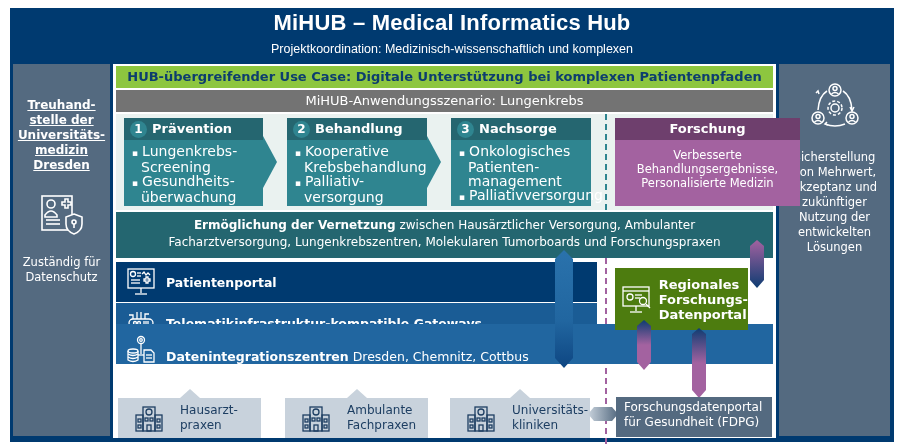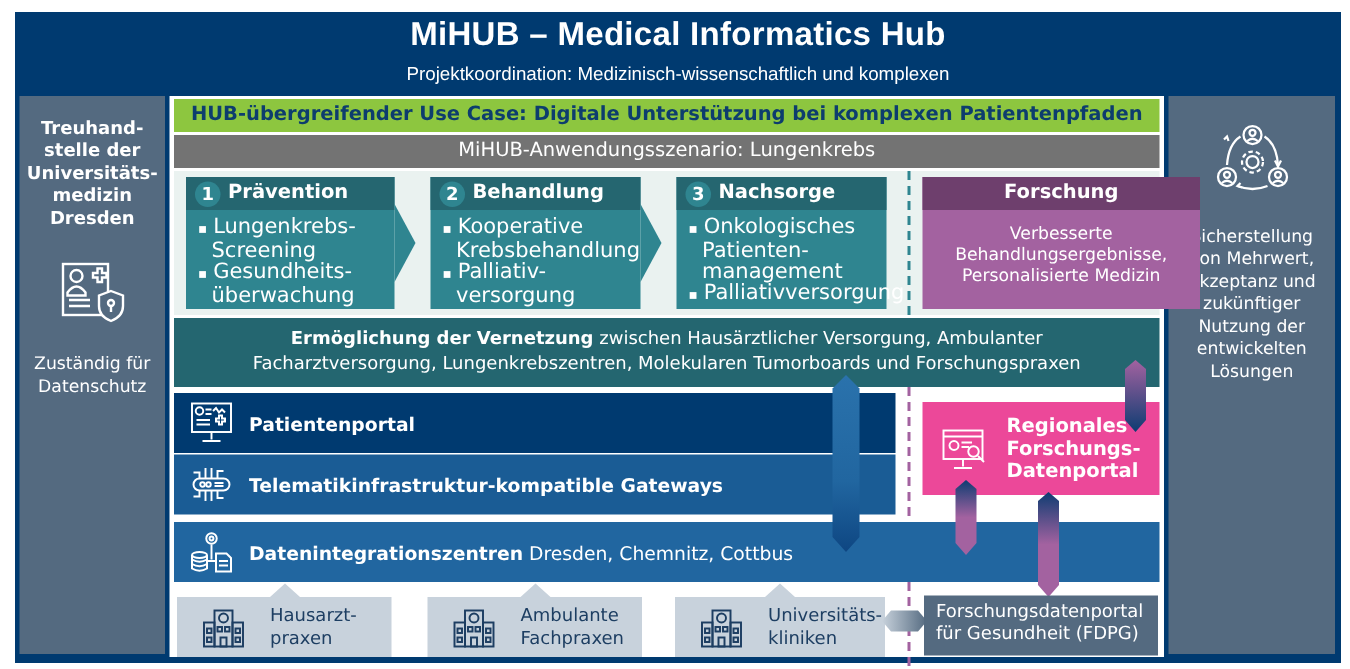--- a/index.html
+++ b/index.html
@@ -26,42 +26,42 @@
   .chev { width:0; height:0; border-top:26px solid transparent; border-bottom:26px solid transparent; border-left:14px solid #2f8590; }
   .forschung { left:615px; top:118px; width:185px; height:88px; background:#a362a0; color:#fff; text-align:center; }
   .forschung-head { background:#6e3f6d; height:22px; line-height:22px; font-weight:bold; font-size:13px; }
   .forschung-body { font-size:11.5px; line-height:14px; padding-top:8px; }
   .vernetzung { left:116px; top:212px; width:657px; height:46px; background:#246670; color:#fff; text-align:center; font-size:12px; line-height:17px; padding-top:5px; }
   .layer { color:#fff; font-size:12.5px; display:flex; align-items:center; }
   .layer .ico { width:50px; display:flex; justify-content:center; }
   .layer .lbl b { font-weight:bold; }
   .l1 { left:116px; top:262px; width:481px; height:40px; background:#003a70; }
   .l2 { left:116px; top:303px; width:481px; height:40px; background:#1a5c95; }
-  .l3 { left:116px; top:348px; width:657px; height:40px; background:#2166a0; }
+  .l3 { left:116px; top:324px; width:657px; height:40px; background:#2166a0;align-items:flex-end; }
   .dashed { left:605px; top:114px; width:0; height:330px; border-left:2px dashed #a362a0; }
   .dashed-top { left:605px; top:114px; width:0; height:96px; border-left:2px dashed #2f8590; }
-  .rfdp { left:615px; top:268px; width:158px; height:62px; background:#ec4899; color:#fff; display:flex; align-items:center; }
+  .rfdp { left:615px; top:268px; width:133px; height:62px; background:#4d7c0f; color:#fff; display:flex; align-items:center; }
   .rfdp .lbl { font-weight:bold; font-size:13px; line-height:15px; }
   .bottom-box { background:#c8d2dc; color:#1d3e62; display:flex; align-items:center; font-size:12px; line-height:15px; }
   .b1 { left:118px; top:398px; width:143px; height:40px; }
   .b2 { left:285px; top:398px; width:143px; height:40px; }
   .b3 { left:450px; top:398px; width:140px; height:40px; }
   .fdpg { left:616px; top:397px; width:156px; height:40px; background:#546a80; color:#fff; font-size:12px; line-height:15px; padding:3px 0 0 8px; }
   .bottom-box .ico { width:62px; display:flex; justify-content:center; }
   .tri { width:0; height:0; border-left:10px solid transparent; border-right:10px solid transparent; border-bottom:9px solid #c8d2dc; }
 </style>
 </head>
 <body>
 
 <div class="abs frame"></div>
 <div class="abs title">MiHUB – Medical Informatics Hub</div>
 <div class="abs subtitle">Projektkoordination: Medizinisch-wissenschaftlich und komplexen</div>
 
 <div class="abs side side-left">
-  <div style="padding-top:14px;">
+  <div style="padding-top:34px;text-decoration:underline;">
     <h3>Treuhand-</h3>
     <h3>stelle der</h3>
     <h3>Universitäts-</h3>
     <h3>medizin</h3>
     <h3>Dresden</h3>
   </div>
   <div style="margin-top:20px;">
     <svg width="48" height="44" viewBox="0 0 48 44" fill="none" stroke="#fff" stroke-width="1.6">
       <rect x="4" y="3" width="30" height="34"></rect>
       <circle cx="13" cy="11" r="4"></circle>

